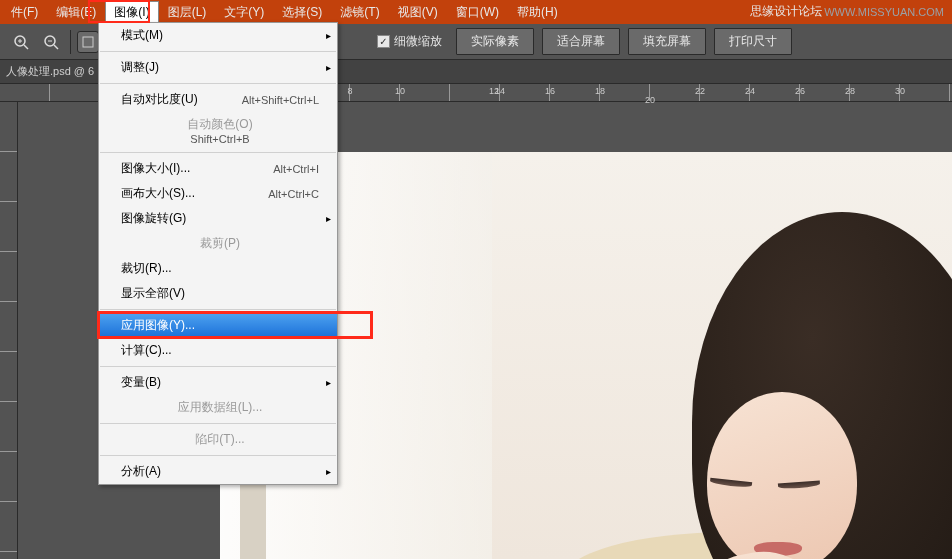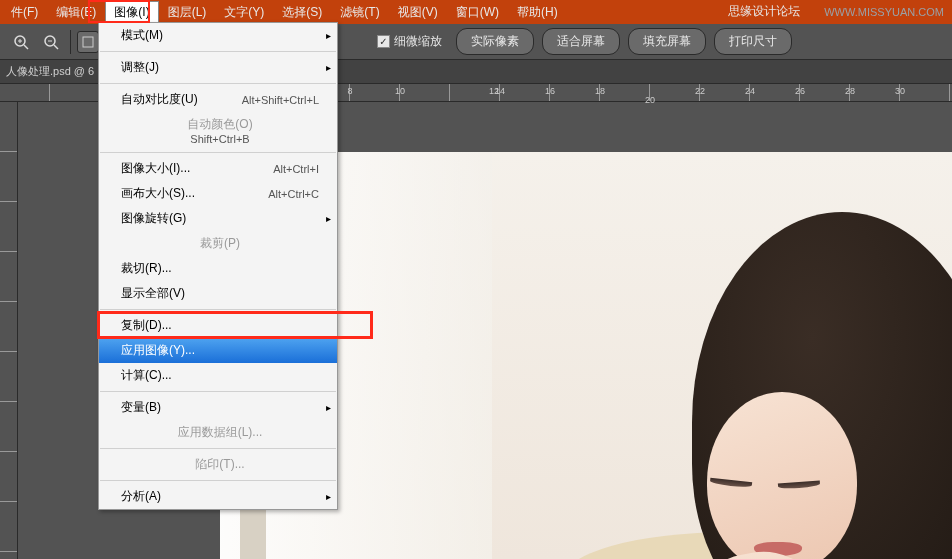--- a/index.html
+++ b/index.html
@@ -8,21 +8,21 @@
   .menubar { height: 24px; background: #c2410c; display: flex; align-items: center; padding-left: 2px; color: #e8e8e8; font-size: 12px; }
   .menu-item { padding: 3px 9px; cursor: default; }
   .menu-item.active { background: #fff; color: #000; border: 1px solid #888; border-bottom: none; padding: 2px 8px; }
   
   .toolbar { height: 36px; background: #535353; display: flex; align-items: center; padding: 0 6px; border-bottom: 1px solid #2a2a2a; }
   .tool-sep { width: 1px; height: 24px; background: #2a2a2a; margin: 0 4px; }
   .zoom-btn { width: 22px; height: 22px; background: #535353; border: none; display: flex; align-items: center; justify-content: center; margin: 0 4px; }
   .win-btn { width: 22px; height: 22px; background: #6a6a6a; border: 1px solid #2a2a2a; border-radius: 3px; margin: 0 2px; display:flex; align-items:center; justify-content:center;}
   .chk { width: 13px; height: 13px; background: #e8e8e8; border: 1px solid #888; display: inline-flex; align-items:center; justify-content:center; font-size:10px; color:#333; margin-right: 4px; }
   .chk-label { color: #e8e8e8; font-size: 12px; display: flex; align-items: center; margin: 0 10px; }
-  .btn { background: #6a6a6a; color: #e8e8e8; border: 1px solid #2a2a2a; font-size: 12px; padding: 4px 14px; margin: 0 4px; border-radius: 11px; }
+  .btn { background: #6a6a6a; color: #e8e8e8; border: 1px solid #2a2a2a; font-size: 12px; padding: 4px 14px; margin: 0 4px; border-radius: 1px; }
   
   .doc-tab { height: 24px; background: #424242; color: #d0d0d0; font-size: 11px; display: flex; align-items: center; padding-left: 6px; border-bottom: 1px solid #2a2a2a;}
   
   .ruler-h { position: absolute; left: 0; top: 84px; width: 952px; height: 18px; background: #535353; border-bottom: 1px solid #2a2a2a; }
   .ruler-h::before { content:""; position:absolute; inset:0; background-image: repeating-linear-gradient(to right, transparent 0, transparent 49px, #999 49px, #999 50px); }
   .ruler-tick { position:absolute; top:2px; color:#ccc; font-size:9px; transform: translateX(-50%); }
   
   .ruler-v { position: absolute; left: 0; top: 102px; width: 18px; height: 457px; background: #535353; border-right: 1px solid #2a2a2a; }
   .ruler-v::before { content:""; position:absolute; inset:0; background-image: repeating-linear-gradient(to bottom, transparent 0, transparent 49px, #999 49px, #999 50px); }
   
@@ -47,21 +47,21 @@
   .dd-row { display: flex; align-items: center; justify-content: space-between; padding: 4px 18px 4px 22px; position: relative; cursor: default;}
   .dd-row.sub::after { content: "▸"; position: absolute; right: 6px; font-size: 10px; }
   .dd-row.disabled { color: #9a9a9a; flex-direction: column; }
   .dd-row.hilite { background: linear-gradient(#4ea3f0, #1a6fd8); color: #fff; }
   .dd-sep { height: 1px; background: #d0d0d0; margin: 3px 1px; }
   .dd-short { color: #555; font-size: 11px; }
   
   .red-box1 { position:absolute; left: 88px; top: 0px; width: 62px; height: 23px; border: 2px solid #ff2a1a; pointer-events:none;}
   .red-box2 { position:absolute; left: 97px; top: 311px; width: 276px; height: 28px; border: 3px solid #ff2a1a; pointer-events:none;}
   
-  .watermark { position: absolute; right: 8px; top: 3px; color: #9aa0a6; font-size: 11px; display:flex; align-items:center; gap:24px;}
+  .watermark { position: absolute; right: 8px; top: 3px; color: #9aa0a6; font-size: 11px; display:flex; align-items:center; gap:2px;}
   .watermark b { color: #e8e8e8; font-size: 12px; font-weight: normal;}
   
   svg { display:block; }
 </style>
 </head>
 <body>
 
 <div class="menubar">
     <div class="menu-item">件(F)</div>
     <div class="menu-item">编辑(E)</div>
@@ -185,23 +185,20 @@
     <div class="dd-row disabled">
       <span>裁剪(P)</span>
     </div>
     <div class="dd-row">
       <span>裁切(R)...</span>
     </div>
     <div class="dd-row">
       <span>显示全部(V)</span>
     </div>
     <div class="dd-sep"></div>
-    <div class="dd-row">
-      <span>复制(D)...</span>
-    </div>
     <div class="dd-row hilite">
       <span>应用图像(Y)...</span>
     </div>
     <div class="dd-row">
       <span>计算(C)...</span>
     </div>
     <div class="dd-sep"></div>
     <div class="dd-row sub">
       <span>变量(B)</span>
     </div>

